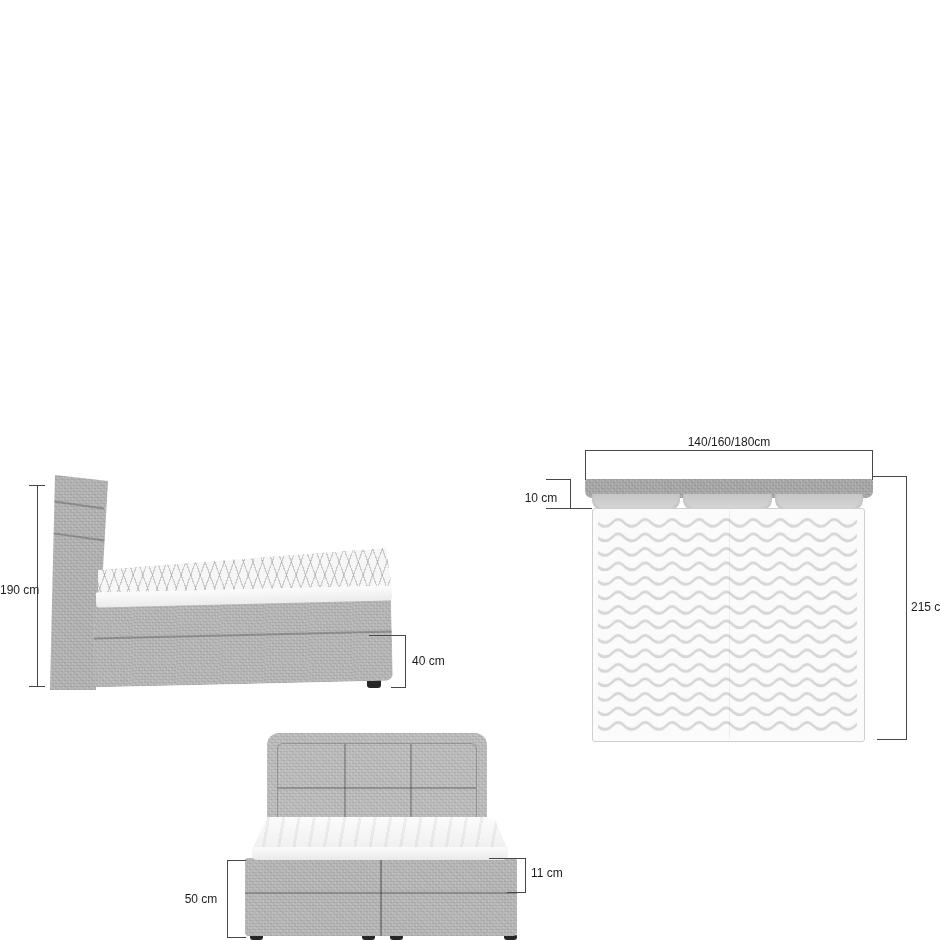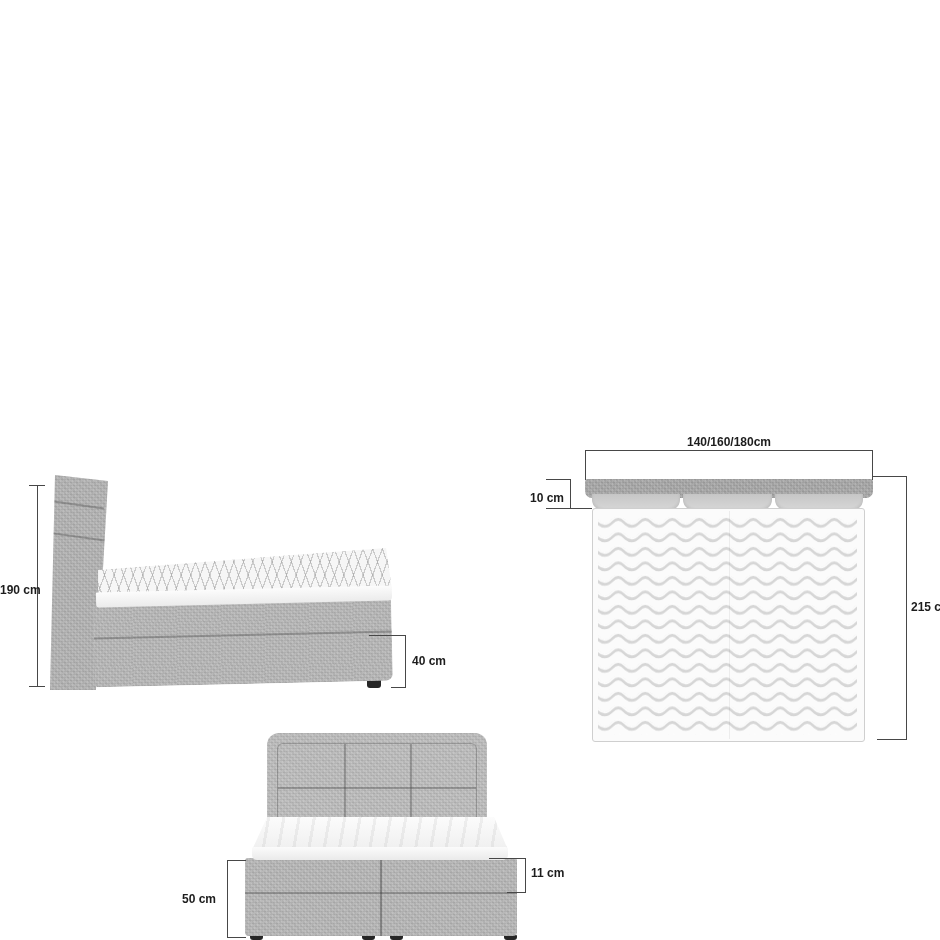--- a/index.html
+++ b/index.html
@@ -15,23 +15,23 @@
       repeating-linear-gradient(90deg, rgba(255,255,255,.10) 0 1px, transparent 1px 3px),
       repeating-linear-gradient(0deg, rgba(0,0,0,.06) 0 1px, transparent 1px 3px),
       repeating-linear-gradient(45deg, rgba(255,255,255,.05) 0 2px, rgba(0,0,0,.03) 2px 4px);
   }
   .fabric-dark{background-color:#a5a5a5;}
   
   .dim{background:#474747;z-index:6;}
   .dim-v{width:1px;}
   .dim-h{height:1px;}
   .dim-label{
-    z-index:7;font-size:12px;font-weight:700;color:#1d1d1d;line-height:14px;white-space:nowrap;
-  }
-  .t-right{text-align:right;}
+    z-index:7;font-size:12px;font-weight:400;color:#1d1d1d;line-height:14px;white-space:nowrap;
+  }
+  .t-right{text-align:center;}
   .t-center{text-align:center;}
   
   .seam-h{height:1.5px;background:rgba(75,75,75,.38);}
   .seam-v{width:1.5px;background:rgba(75,75,75,.38);}
   
   .side-headboard{
     left:48px;top:472px;width:62px;height:218px;
     clip-path:polygon(11.3% 1.4%, 96.8% 4.1%, 77.4% 100%, 3.2% 100%);
     background-color:#b2b2b2;
   }
@@ -190,21 +190,21 @@
       <div class="front-base-split"></div>
     </div>
     <div class="abs front-foot" style="left:250px;"></div>
     <div class="abs front-foot" style="left:362px;"></div>
     <div class="abs front-foot" style="left:390px;"></div>
     <div class="abs front-foot" style="left:504px;"></div>
 
     <div class="abs dim dim-v" style="left:227px;top:860px;height:78px;"></div>
     <div class="abs dim dim-h" style="left:227px;top:860px;width:19px;"></div>
     <div class="abs dim dim-h" style="left:227px;top:937px;width:19px;"></div>
-    <div class="abs dim-label t-right" style="left:170px;top:892px;width:46px;">50 cm</div>
+    <div class="abs dim-label t-right" style="left:178px;top:892px;width:46px;">50 cm</div>
 
     <div class="abs dim dim-v" style="left:525px;top:858px;height:35px;"></div>
     <div class="abs dim dim-h" style="left:489px;top:858px;width:37px;"></div>
     <div class="abs dim dim-h" style="left:507px;top:892px;width:19px;"></div>
     <div class="abs dim-label" style="left:531px;top:866px;">11 cm</div>
   </div>
 
 </div>
 
 </body></html>

